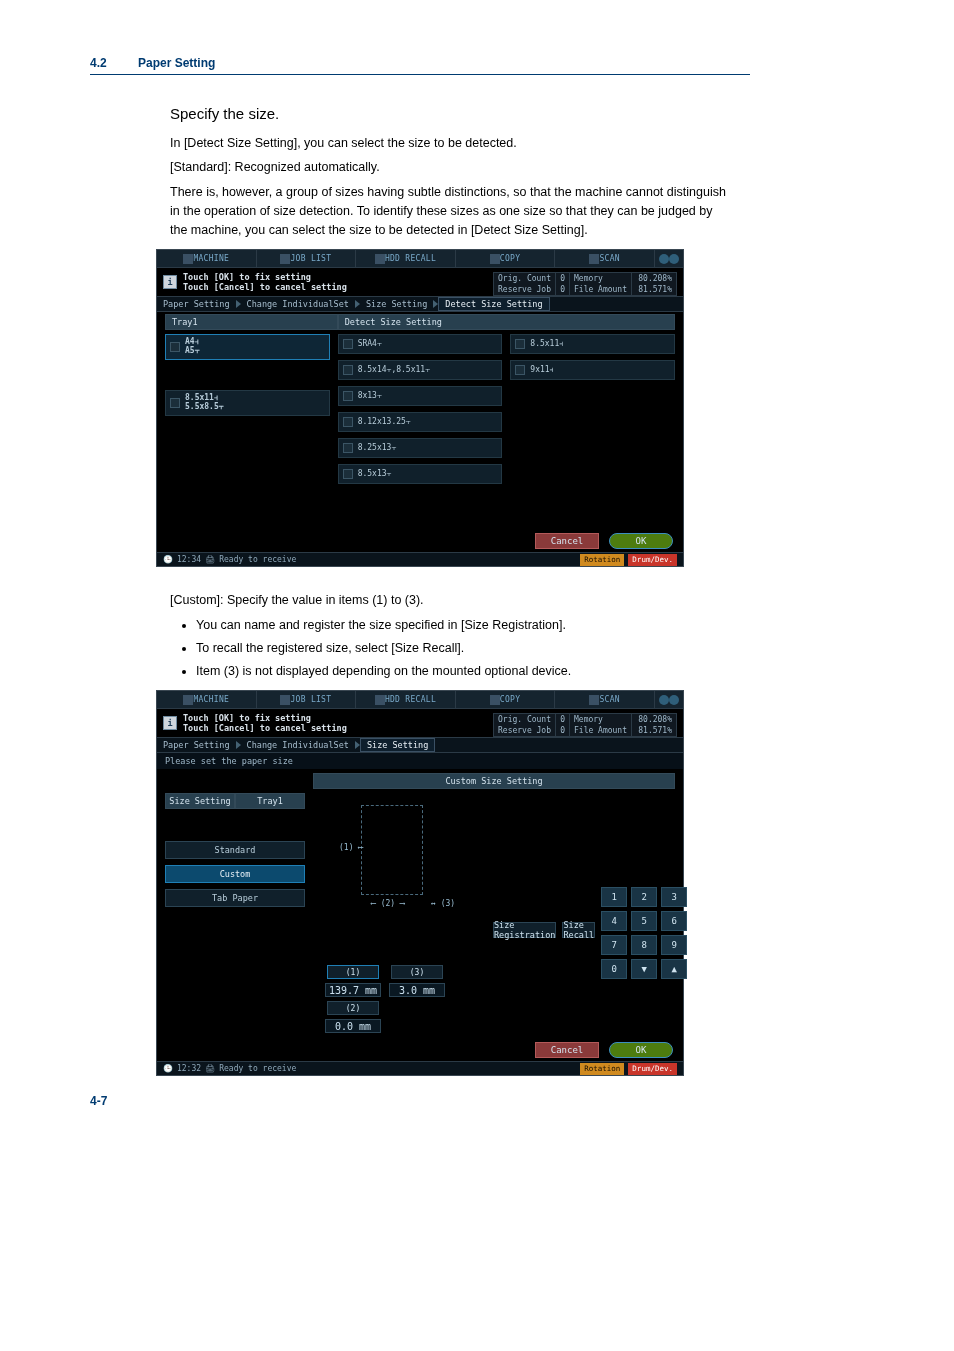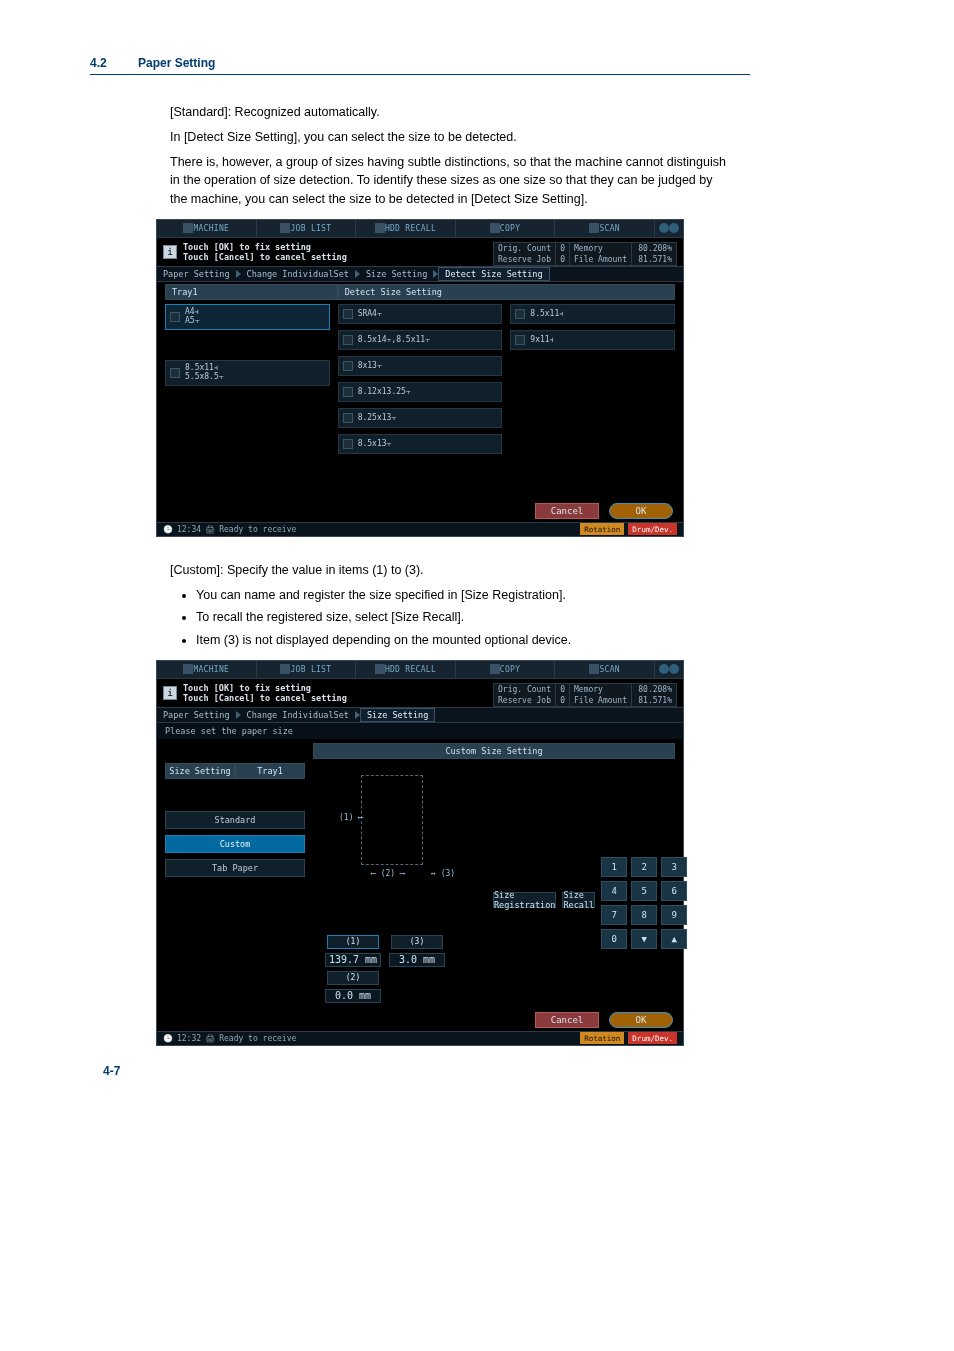--- a/index.html
+++ b/index.html
@@ -42,71 +42,72 @@
   .subhdr { padding: 3px 8px; font-size: 8.5px; color: #9fb8c9; background: #071018; }
   .colhdr { display: flex; height: 16px; margin: 2px 8px 4px 8px; }
   .colhdr .ch { flex: 1; background: #28404f; color: #d4e3ee; display: flex; align-items: center; padding-left: 6px; font-size: 8.5px; border: 1px solid #334a59; }
   .colhdr .ch + .ch { margin-left: 0; }
 
   .grid { display: flex; gap: 8px; padding: 0 8px 6px 8px; }
   .col { flex: 1; display: flex; flex-direction: column; gap: 6px; }
   .opt { height: 20px; display: flex; align-items: center; gap: 5px; padding: 0 4px; background: #10202b; border: 1px solid #233844; color: #b8cdda; font-size: 8px; }
   .opt.sel { border-color: #1f7fb5; background: #0e2636; }
   .opt .box { width: 10px; height: 10px; background: #1b2e3a; border: 1px solid #3b5565; }
-  .opt.tall { height: 26px; }
+  .opt.tall { height: 26px; font-weight: bold; }
   .opt .two { display: flex; flex-direction: column; line-height: 1.1; }
 
   .spacer { height: 40px; }
   .bottombar { display: flex; justify-content: flex-end; gap: 10px; padding: 3px 10px; background: #000; }
   .btn { width: 64px; height: 16px; display: flex; align-items: center; justify-content: center; font-size: 9px; border: 1px solid #3d5a6d; color: #d4e3ee; }
   .btn.cancel { background: #8a3a3a; border-color: #b45a5a; }
-  .btn.ok { background: #a16207; border-color: #3c8fbf; border-radius: 8px; }
+  .btn.ok { background: #4d7c0f; border-color: #3c8fbf; border-radius: 8px; }
 
   .statusbar { display: flex; align-items: center; height: 14px; padding: 0 6px; background: #0a141c; border-top: 1px solid #2b3a46; font-size: 8px; color: #8fa8b9; gap: 4px; }
   .statusbar .right { margin-left: auto; display: flex; gap: 4px; }
   .tag { padding: 0 4px; height: 12px; display: flex; align-items: center; font-size: 7.5px; }
   .tag.rot { background: #d08a1f; color: #1a0f00; }
   .tag.drum { background: #c9352a; color: #fff; }
 
   
   .side-col { width: 140px; display: flex; flex-direction: column; gap: 6px; padding-top: 20px; }
   .side-hdr { background: #28404f; color: #d4e3ee; height: 16px; display: flex; align-items: center; justify-content: center; font-size: 8.5px; border: 1px solid #334a59; margin-bottom: 2px; }
   .side-btn { height: 18px; display: flex; align-items: center; justify-content: center; background: #10202b; border: 1px solid #2b4454; color: #b8cdda; font-size: 8.5px; text-align: center; }
-  .side-btn.sel { border-color: #1f7fb5; background: #0369a1; color: #e8f0f6; }
+  .side-btn.sel { border-color: #1f7fb5; background: #0c4a6e; color: #e8f0f6; }
 
   .custom-area { flex: 1; display: flex; flex-direction: column; }
   .custom-hdr { background: #28404f; color: #d4e3ee; height: 16px; display: flex; align-items: center; justify-content: center; font-size: 8.5px; border: 1px solid #334a59; margin-bottom: 6px; }
   .custom-body { flex: 1; display: flex; gap: 10px; }
   .diagram { width: 170px; height: 170px; position: relative; }
   .arrow-lbl { position: absolute; font-size: 8px; color: #9abed3; }
   .rect-shape { position: absolute; left: 48px; top: 10px; width: 62px; height: 90px; border: 1px dashed #4a6a7d; }
   .mini-btn { width: 52px; height: 14px; display: flex; align-items: center; justify-content: center; background: #10202b; border: 1px solid #1f7fb5; color: #cfe3ef; font-size: 8px; }
   .mini-btn.plain { border-color: #2b4454; }
   .val-box { width: 56px; height: 14px; display: flex; align-items: center; justify-content: center; background: #0a1822; border: 1px solid #2b4454; color: #cbe0ee; font-size: 10px; }
 
   .right-col { width: 150px; display: flex; flex-direction: row; gap: 6px; padding-top: 32px; align-items: center; }
   .reg-btn { width: 100px; height: 16px; display: flex; align-items: center; justify-content: center; background: #10202b; border: 1px solid #2b4454; color: #cfe3ef; font-size: 8.5px; }
   .keypad { display: grid; grid-template-columns: repeat(3, 26px); grid-auto-rows: 20px; gap: 4px; margin-top: 6px; }
   .key { background: #193445; border: 1px solid #2b4f63; color: #cfe3ef; display: flex; align-items: center; justify-content: center; font-size: 9px; }
 
-  .footer { position: absolute; bottom: 32px; left: 90px; font-size: 12px; font-weight: bold; color: #003b71; margin-left: 13px; }
+  .footer { position: absolute; bottom: 32px; left: 90px; font-size: 12px; font-weight: bold; color: #003b71; }
 </style>
 </head>
 <body>
 
 <div class="page">
   <div class="header-line">
     <span class="sec">4.2</span>
     <span>Paper Setting</span>
   </div>
   <hr class="header-rule">
 
   <div class="body-block">
+    <p class="lead">Specify the size.</p>
+    <p>In [Detect Size Setting], you can select the size to be detected.</p>
     <p>[Standard]: Recognized automatically.</p>
-    <p>In [Detect Size Setting], you can select the size to be detected.</p>
     <p>There is, however, a group of sizes having subtle distinctions, so that the machine cannot distinguish in the operation of size detection. To identify these sizes as one size so that they can be judged by the machine, you can select the size to be detected in [Detect Size Setting].</p>
   </div>
 
   <div class="shot">
     <div class="tabs">
       <div class="tab">
           <span class="ticon"></span>
           <span>MACHINE</span>
         </div>
       <div class="tab">

